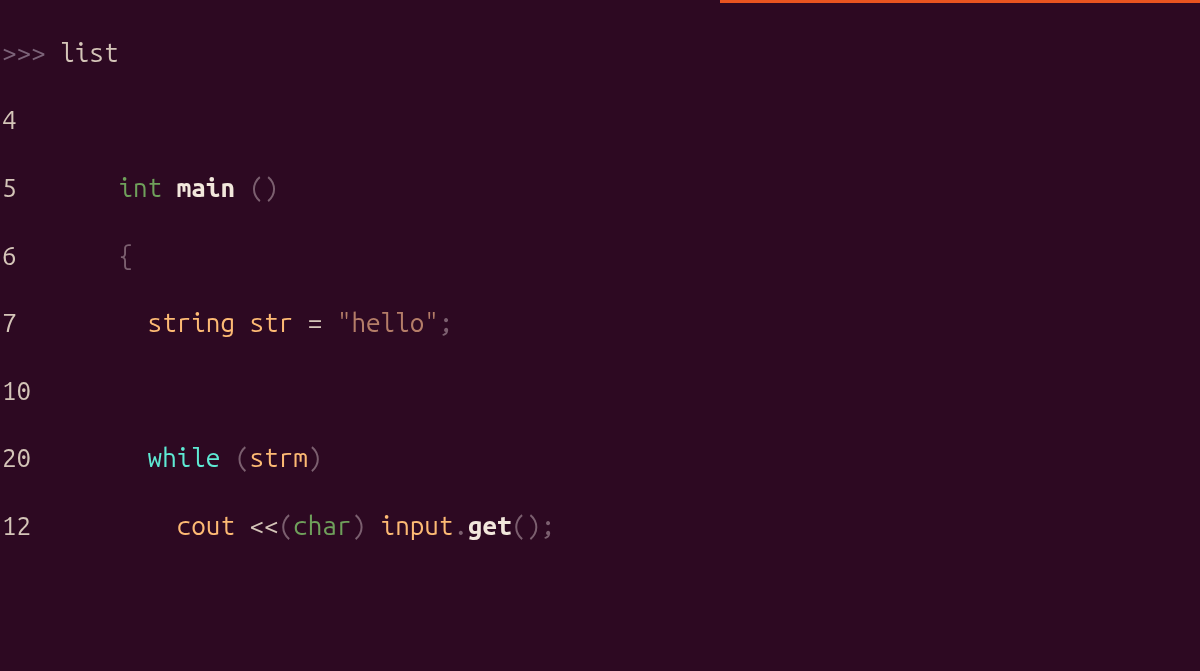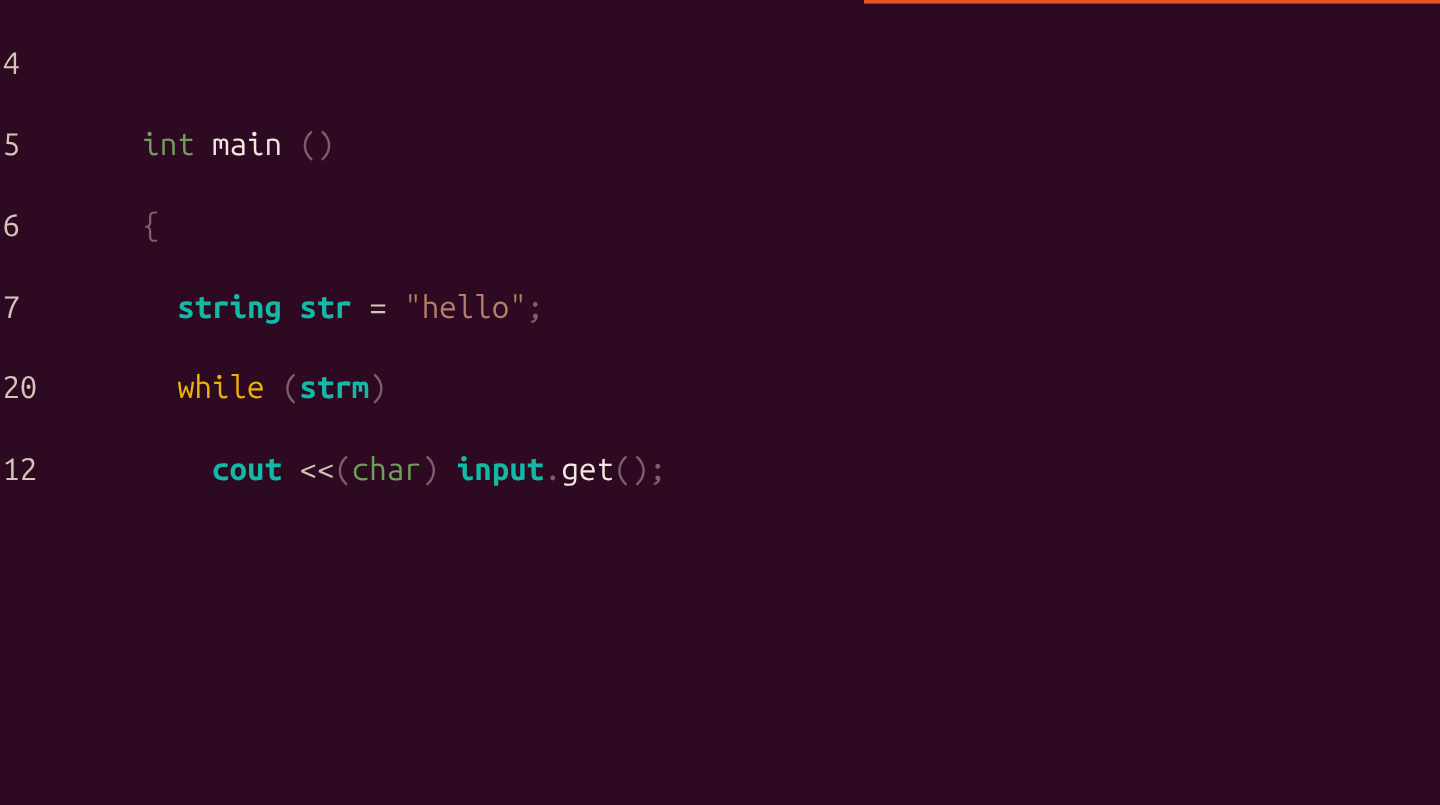--- a/index.html
+++ b/index.html
@@ -39,64 +39,65 @@
       color: #7b6278;
     }
     .linenum {
       color: #d4c5b8;
     }
     .kw-type {
       color: #6fa05b;
     }
     .kw-bold {
       color: #f2e7dc;
-      font-weight: normal;
+      font-weight: bold;
     }
     .brace {
       color: #7b5f6f;
     }
     .string {
       color: #b47d68;
     }
     .semi {
       color: #7b5f6f;
     }
     .ns {
-      color: #14b8a6;
-      font-weight: bold;
+      color: #fdba74;
     }
     .scope {
       color: #7b5f6f;
     }
     .amp {
       color: #7b5f6f;
     }
     .keyword {
-      color: #eab308;
+      color: #5eead4;
     }
     .op {
       color: #d4c5b8;
     }
     .dot {
       color: #7b5f6f;
     }
     .cmd {
       color: #d4c5b8;
     }
   </style>
 </head>
 <body>
 
 <div class="top-border"></div>
 
 <div class="terminal">
+<span class="line"><span class="prompt-chevron">&gt;&gt;&gt;</span> <span class="cmd">list</span></span>
 <span class="line"><span class="linenum">4</span></span>
 <span class="line"><span class="linenum">5</span>       <span class="kw-type">int</span> <span class="kw-bold">main</span> <span class="brace">(</span><span class="brace">)</span></span>
 <span class="line"><span class="linenum">6</span>       <span class="brace">{</span></span>
 <span class="line"><span class="linenum">7</span>         <span class="ns">string</span> <span class="ns">str</span> <span class="op">=</span> <span class="string">"hello"</span><span class="semi">;</span></span>
+<span class="line"><span class="linenum">10</span></span>
 <span class="line"><span class="linenum">20</span>        <span class="keyword">while</span> <span class="brace">(</span><span class="ns">strm</span><span class="brace">)</span></span>
 <span class="line"><span class="linenum">12</span>          <span class="ns">cout</span> <span class="op">&lt;&lt;</span><span class="brace">(</span><span class="kw-type">char</span><span class="brace">)</span> <span class="ns">input</span><span class="dot">.</span><span class="kw-bold">get</span><span class="brace">(</span><span class="brace">)</span><span class="semi">;</span></span>
 
 
 
 
 
 
 
 

